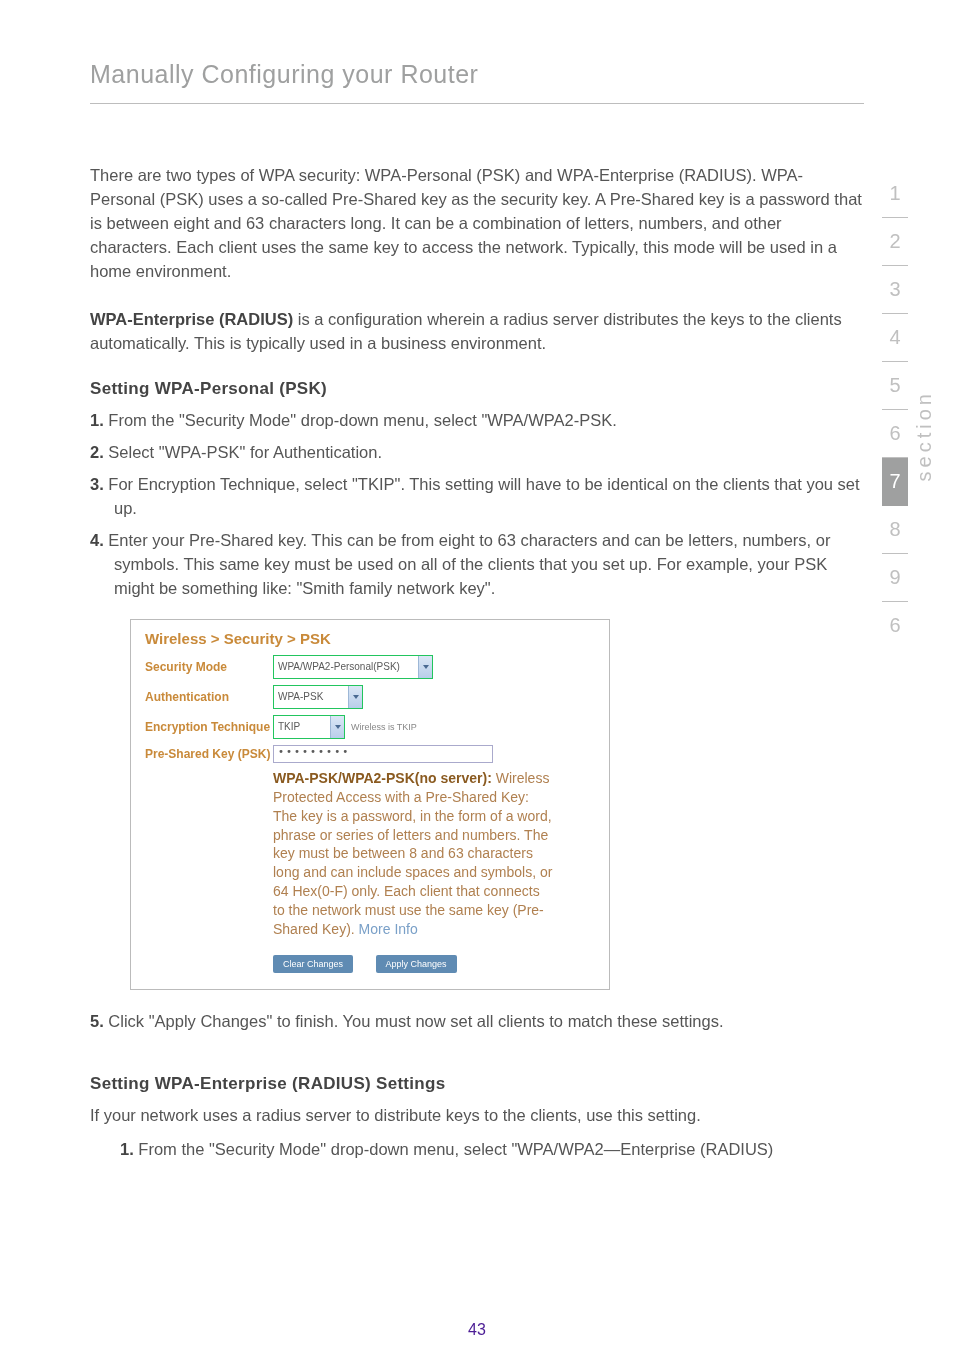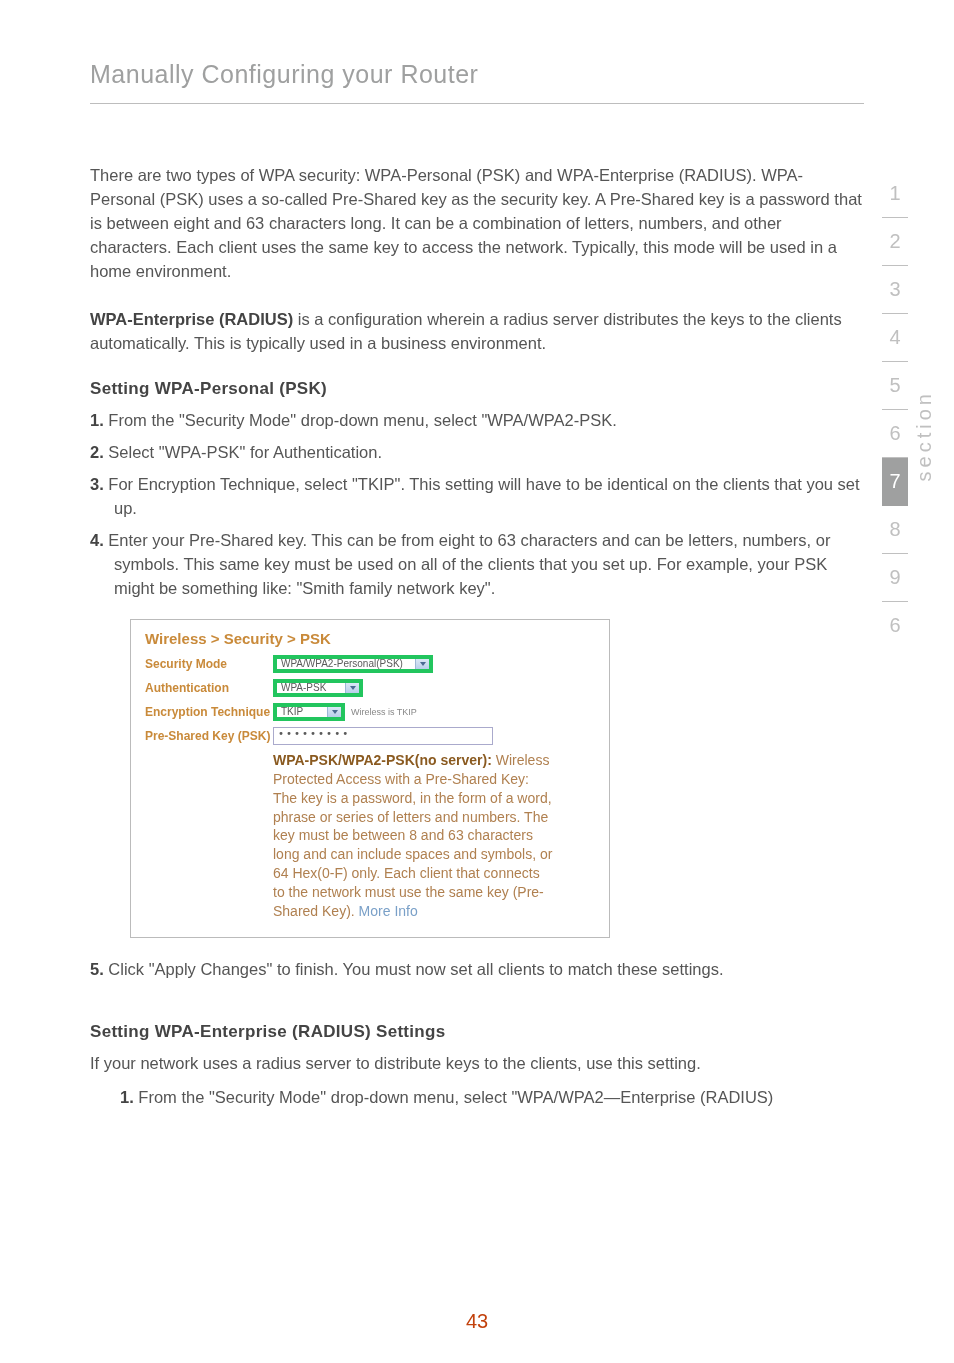--- a/index.html
+++ b/index.html
@@ -74,24 +74,24 @@
     align-items: center;
     margin-bottom: 6px;
   }
   .shot-label {
     width: 128px;
     font-size: 12px;
     color: #c98a3a;
     font-weight: 700;
   }
   .shot-select {
-    height: 18px;
+    height: 24px;
     font-size: 10px;
     background: #fff;
-    border: 4px solid #22c55e;
+    border: 1px solid #22c55e;
     padding: 0 16px 0 4px;
     position: relative;
     display: inline-flex;
     align-items: center;
   }
   .select-arrow {
     position: absolute;
     right: 0;
     top: 0;
     width: 14px;
@@ -134,22 +134,22 @@
   .sidenav-item.active{
     background:#9fa0a0;color:#fff;border-bottom:1px solid #9fa0a0;
   }
   .section-label{
     position:absolute;right:18px;top:390px;
     writing-mode:vertical-rl;text-orientation:mixed;
     font-size:20px;color:#c0c0c0;letter-spacing:4px;font-weight:300;
     transform: rotate(180deg);
   }
   .page-num{
-    position:absolute;bottom:30px;left:50%;transform:translateX(-50%);
-    font-size:20px;color:#c2410c;
+    position:absolute;bottom:24px;left:50%;transform:translateX(-50%);
+    font-size:16px;color:#4c1d95;
   }
 </style>
 </head>
 <body>
 
 <div class="page-title">Manually Configuring your Router</div>
 
 <p class="body-text">There are two types of WPA security: WPA-Personal (PSK) and WPA-Enterprise (RADIUS). WPA-Personal (PSK) uses a so-called Pre-Shared key as the security key. A Pre-Shared key is a password that is between eight and 63 characters long. It can be a combination of letters, numbers, and other characters. Each client uses the same key to access the network. Typically, this mode will be used in a home environment.</p>
 
 <p class="body-text">
@@ -193,20 +193,24 @@
 
   <div class="shot-row">
     <div class="shot-label">Pre-Shared Key (PSK)</div>
     <div class="shot-input">•••••••••</div>
   </div>
 
   <div class="shot-desc">
     <span class="dbold">WPA-PSK/WPA2-PSK(no server): </span><span>Wireless Protected Access with a Pre-Shared Key: The key is a password, in the form of a word, phrase or series of letters and numbers. The key must be between 8 and 63 characters long and can include spaces and symbols, or 64 Hex(0-F) only. Each client that connects to the network must use the same key (Pre-Shared Key). </span><span class="dlink">More Info</span>
   </div>
 
+  <div class="shot-buttons">
+    <span class="shot-btn">Clear Changes</span>
+    <span class="shot-btn">Apply Changes</span>
+  </div>
 </div>
 
 <p class="numbered-item"><span class="num">5.</span><span> Click "Apply Changes" to finish. You must now set all clients to match these settings.</span></p>
 
 <div style="height:26px"></div>
 
 <div class="section-heading">Setting WPA-Enterprise (RADIUS) Settings</div>
 <p class="body-text" style="margin-bottom:10px">If your network uses a radius server to distribute keys to the clients, use this setting.</p>
 <p class="indented-numbered"><span class="num">1.</span><span> From the "Security Mode" drop-down menu, select "WPA/WPA2—Enterprise (RADIUS)</span></p>
 

